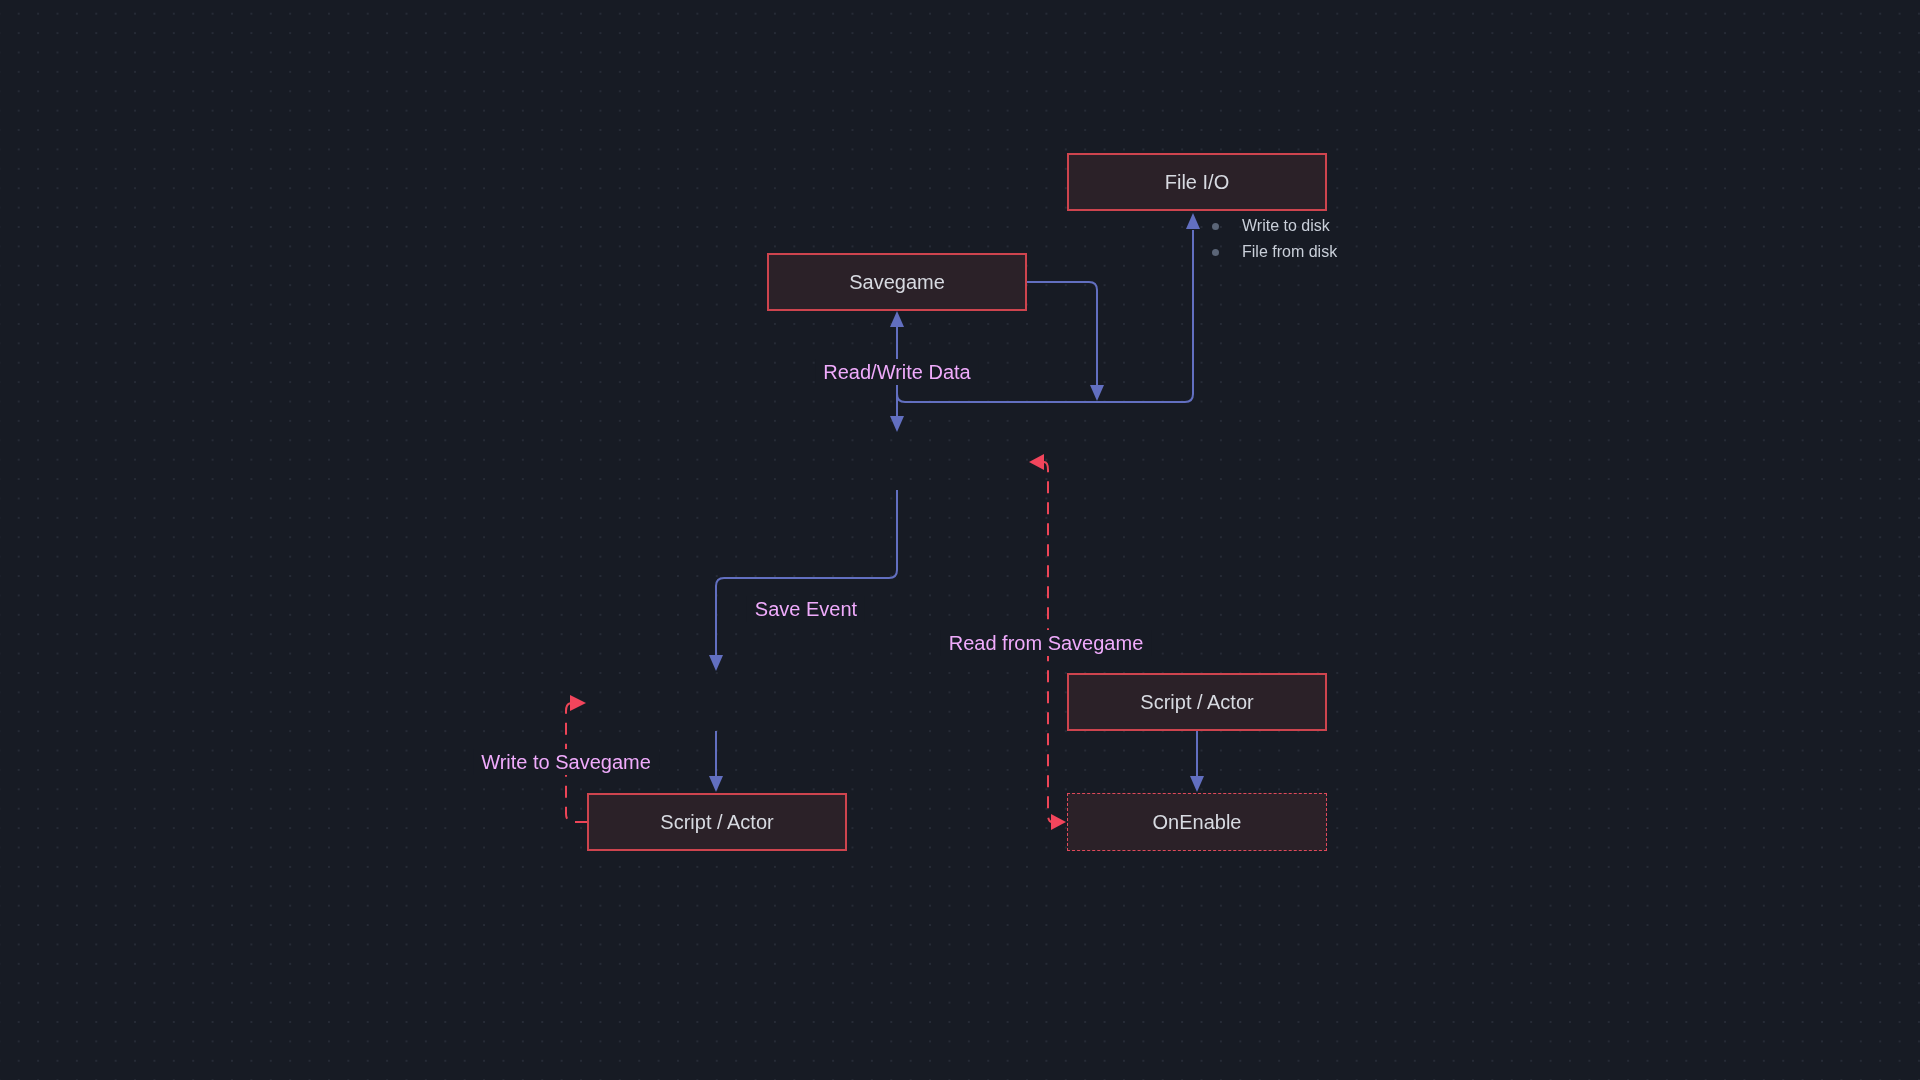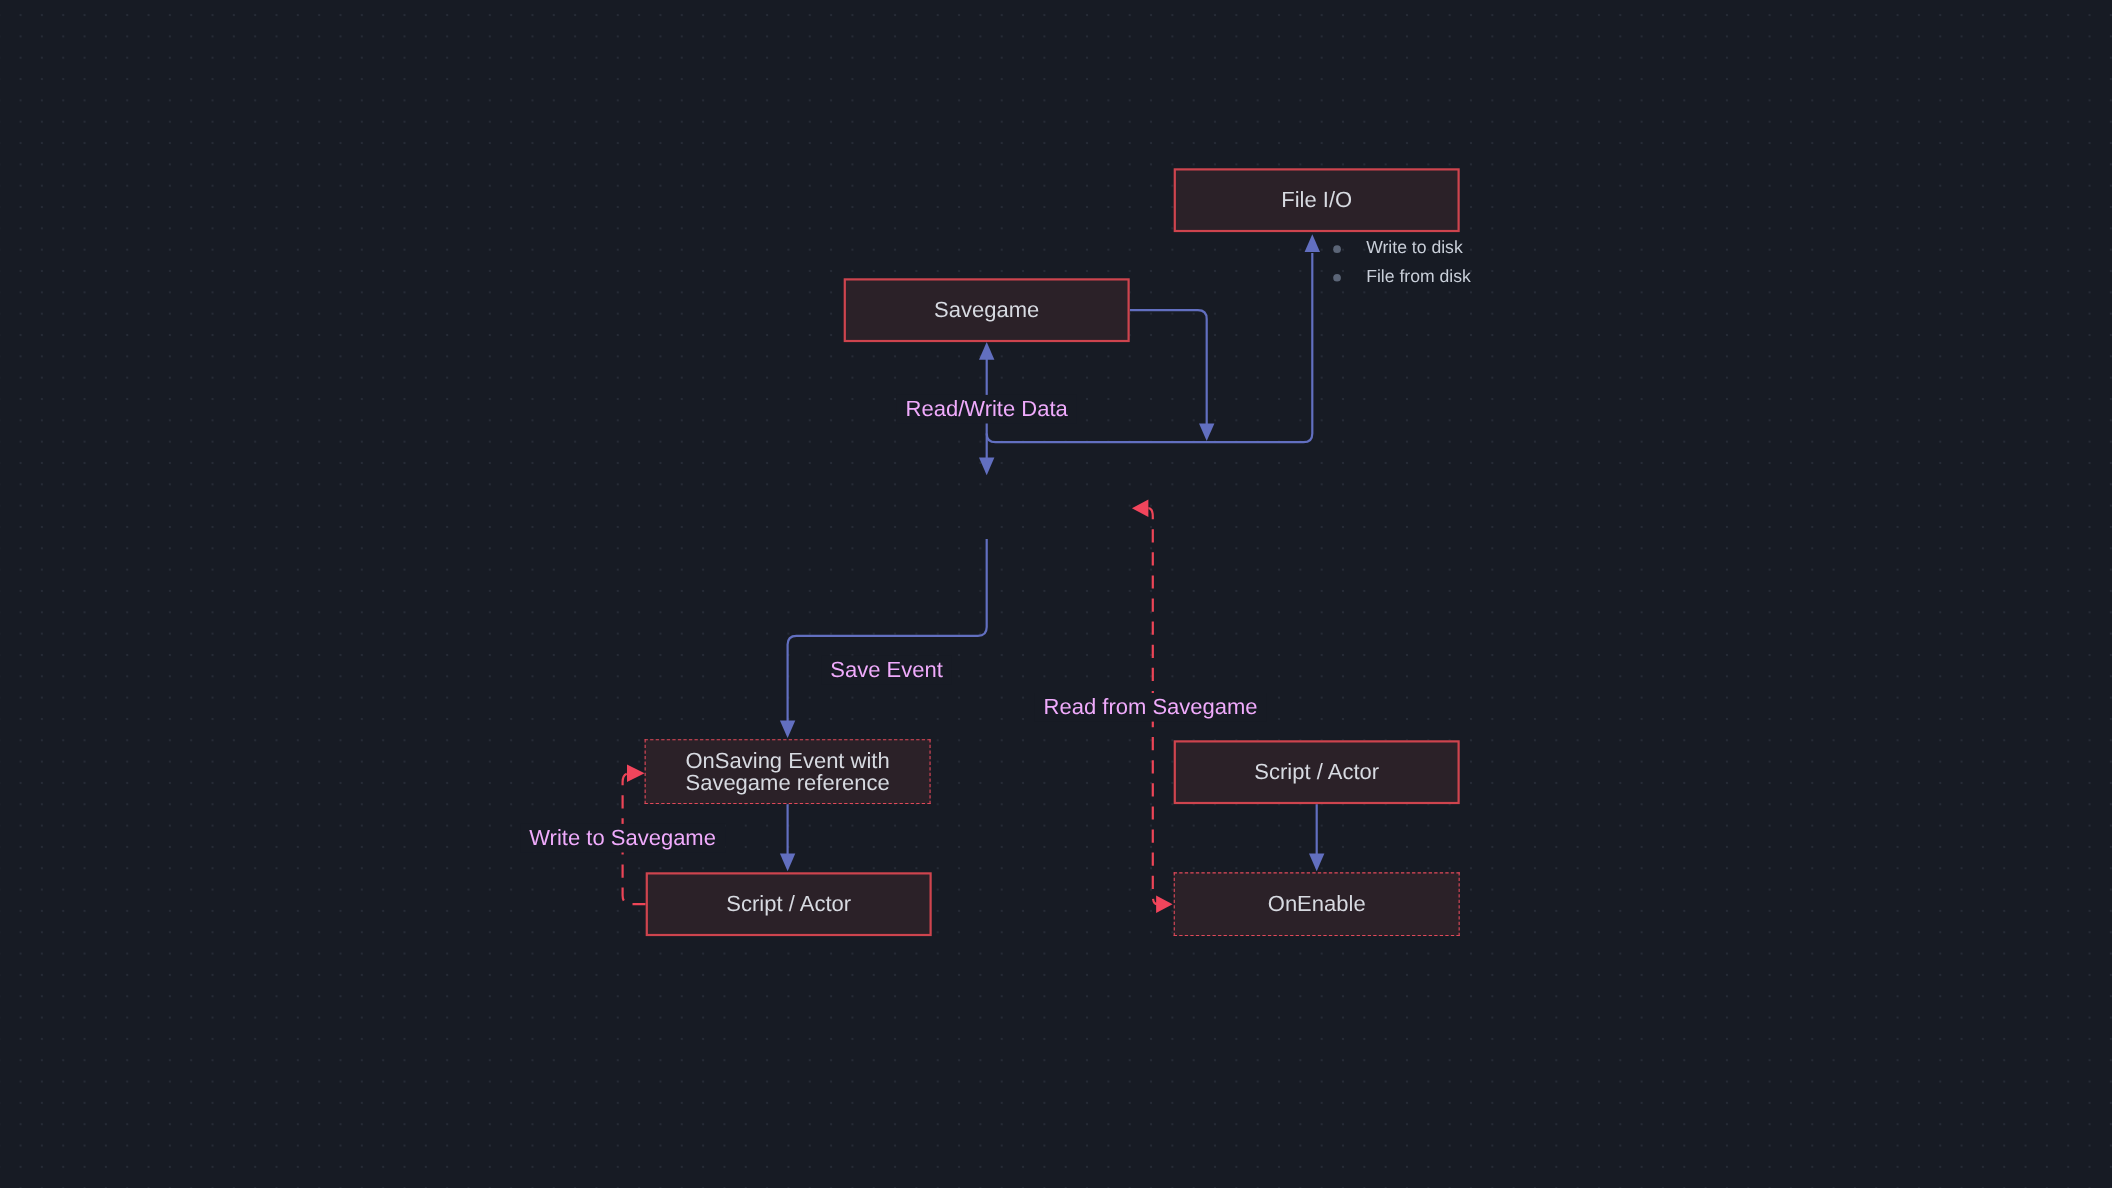--- a/index.html
+++ b/index.html
@@ -139,24 +139,20 @@
 
   <div class="node" id="node-file-io">
     <span>File I/O</span>
   </div>
 
   <div class="node" id="node-savegame">
     <span>Savegame</span>
   </div>
 
 
-  <div class="node dashed" id="node-onsaving">
-    <span>OnSaving Event with</span>
-    <span>Savegame reference</span>
-  </div>
 
   <div class="node" id="node-script-actor-left">
     <span>Script / Actor</span>
   </div>
 
   <div class="node" id="node-script-actor-right">
     <span>Script / Actor</span>
   </div>
 
   <div class="node dashed" id="node-onenable">

